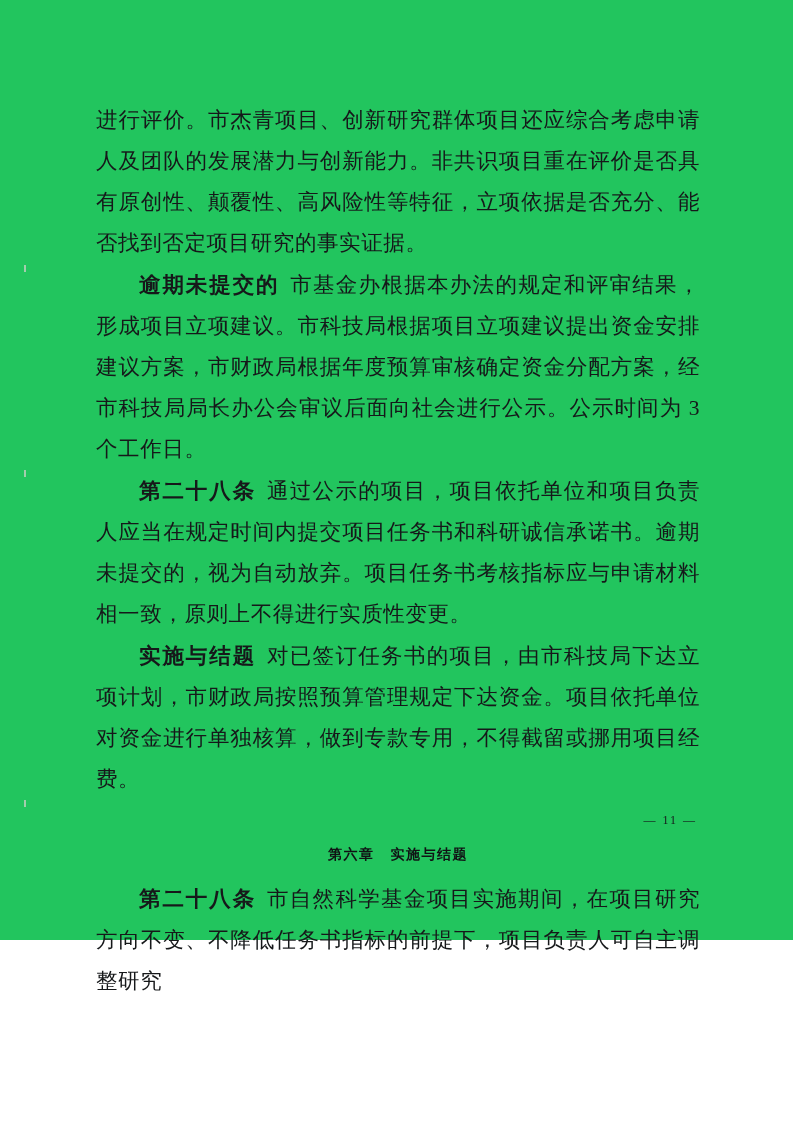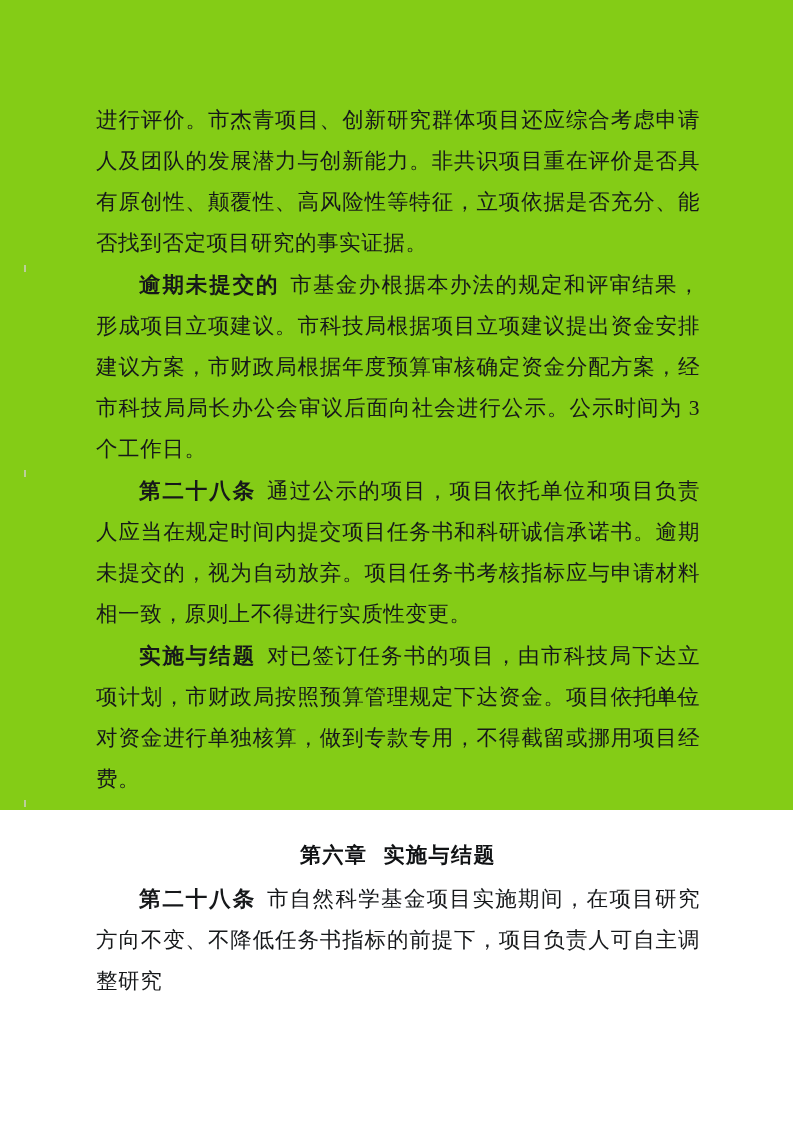--- a/index.html
+++ b/index.html
@@ -10,22 +10,22 @@
     width: 793px;
     height: 1122px;
     background: #ffffff;
     font-family: "Liberation Serif", serif;
     color: #1a1a1a;
     overflow: hidden;
   }
   .page {
     position: relative;
     width: 793px;
-    height: 810px;
-    background: #84cc16;
+    height: 940px;
+    background: #22c55e;
     box-sizing: border-box;
   }
   .content {
     position: absolute;
     left: 96px;
     top: 100px;
     width: 604px;
   }
   .para {
     font-size: 21.5px;
@@ -45,36 +45,36 @@
     letter-spacing: 1.2px;
   }
   .gap {
     display: inline-block;
     width: 10px;
   }
   .chapter-heading {
     margin-top: 34px;
     margin-bottom: 4px;
     text-align: center;
-    font-size: 21px;
+    font-size: 14px;
     font-weight: bold;
     letter-spacing: 1.5px;
     line-height: 41px;
     color: #101214;
     font-family: "Liberation Sans", sans-serif;
   }
   .chapter-heading .sep {
     display: inline-block;
     width: 16px;
   }
   .page-number {
     position: absolute;
     right: 96px;
-    bottom: 103px;
-    font-size: 18px;
+    bottom: 112px;
+    font-size: 12px;
     letter-spacing: 2px;
     color: #16181a;
     font-family: "Liberation Serif", serif;
   }
   .edge-mark {
     position: absolute;
     background: #cfcfc8;
     width: 2px;
     height: 7px;
     left: 24px;

